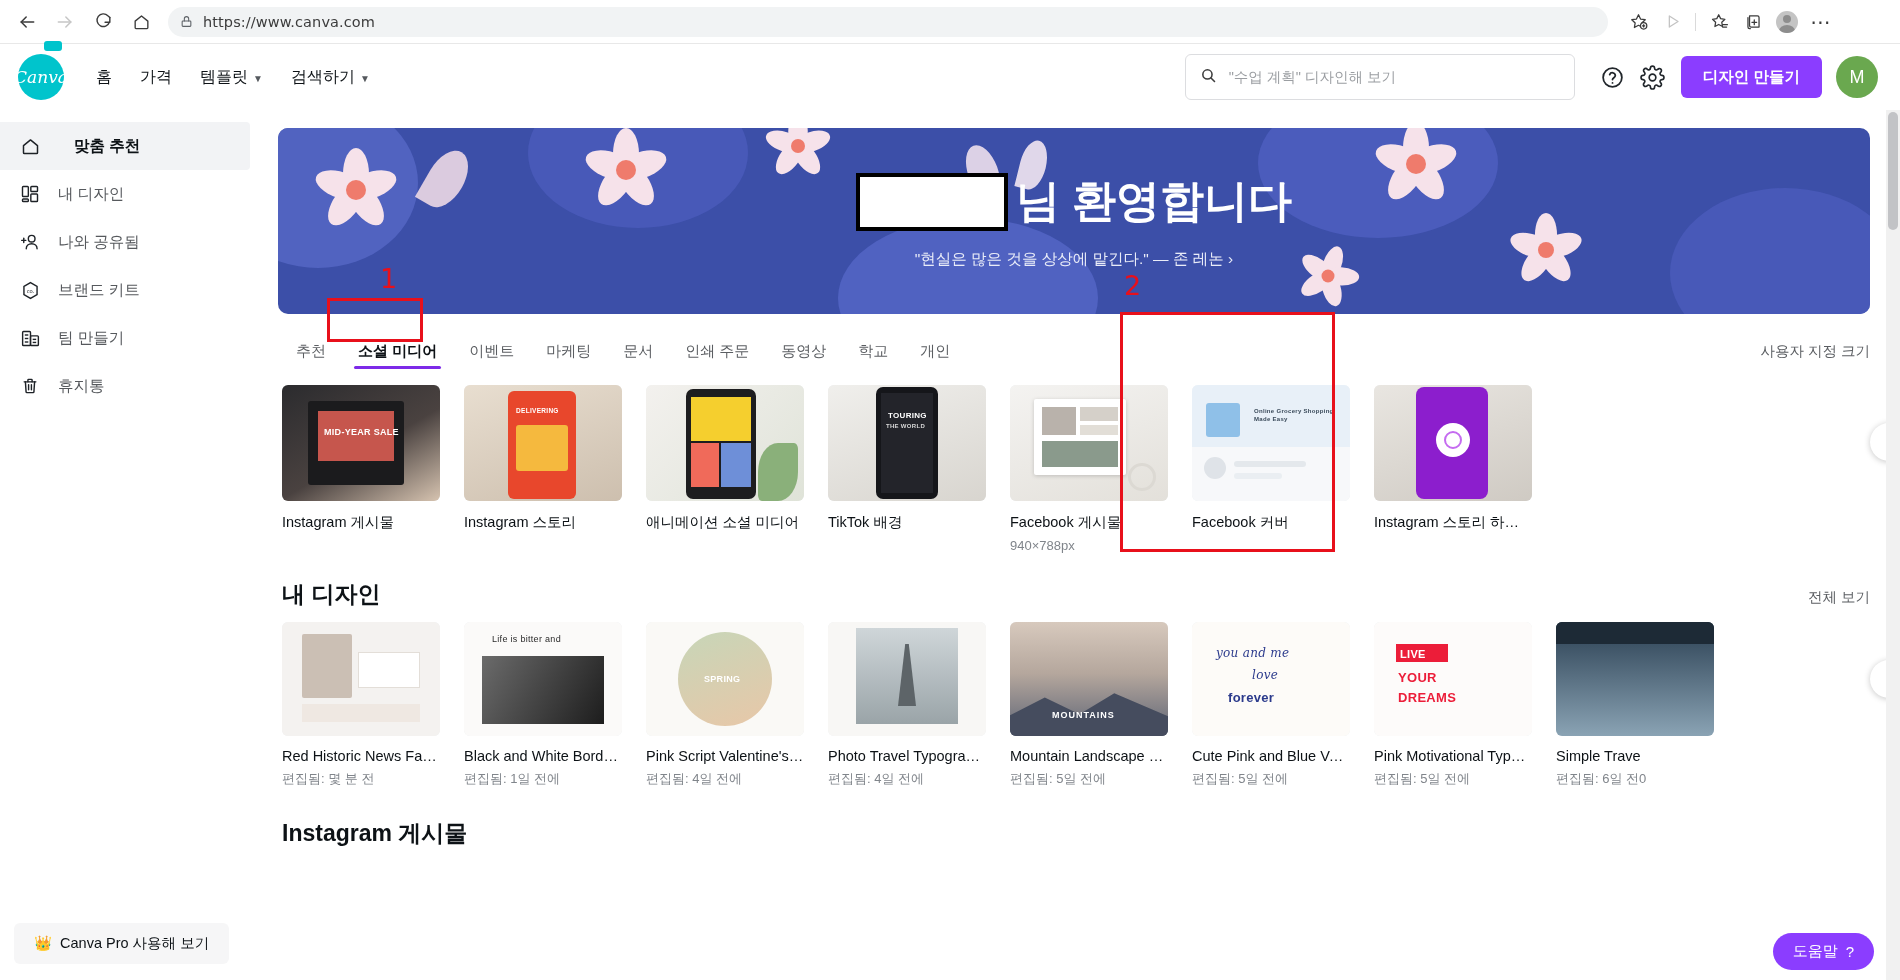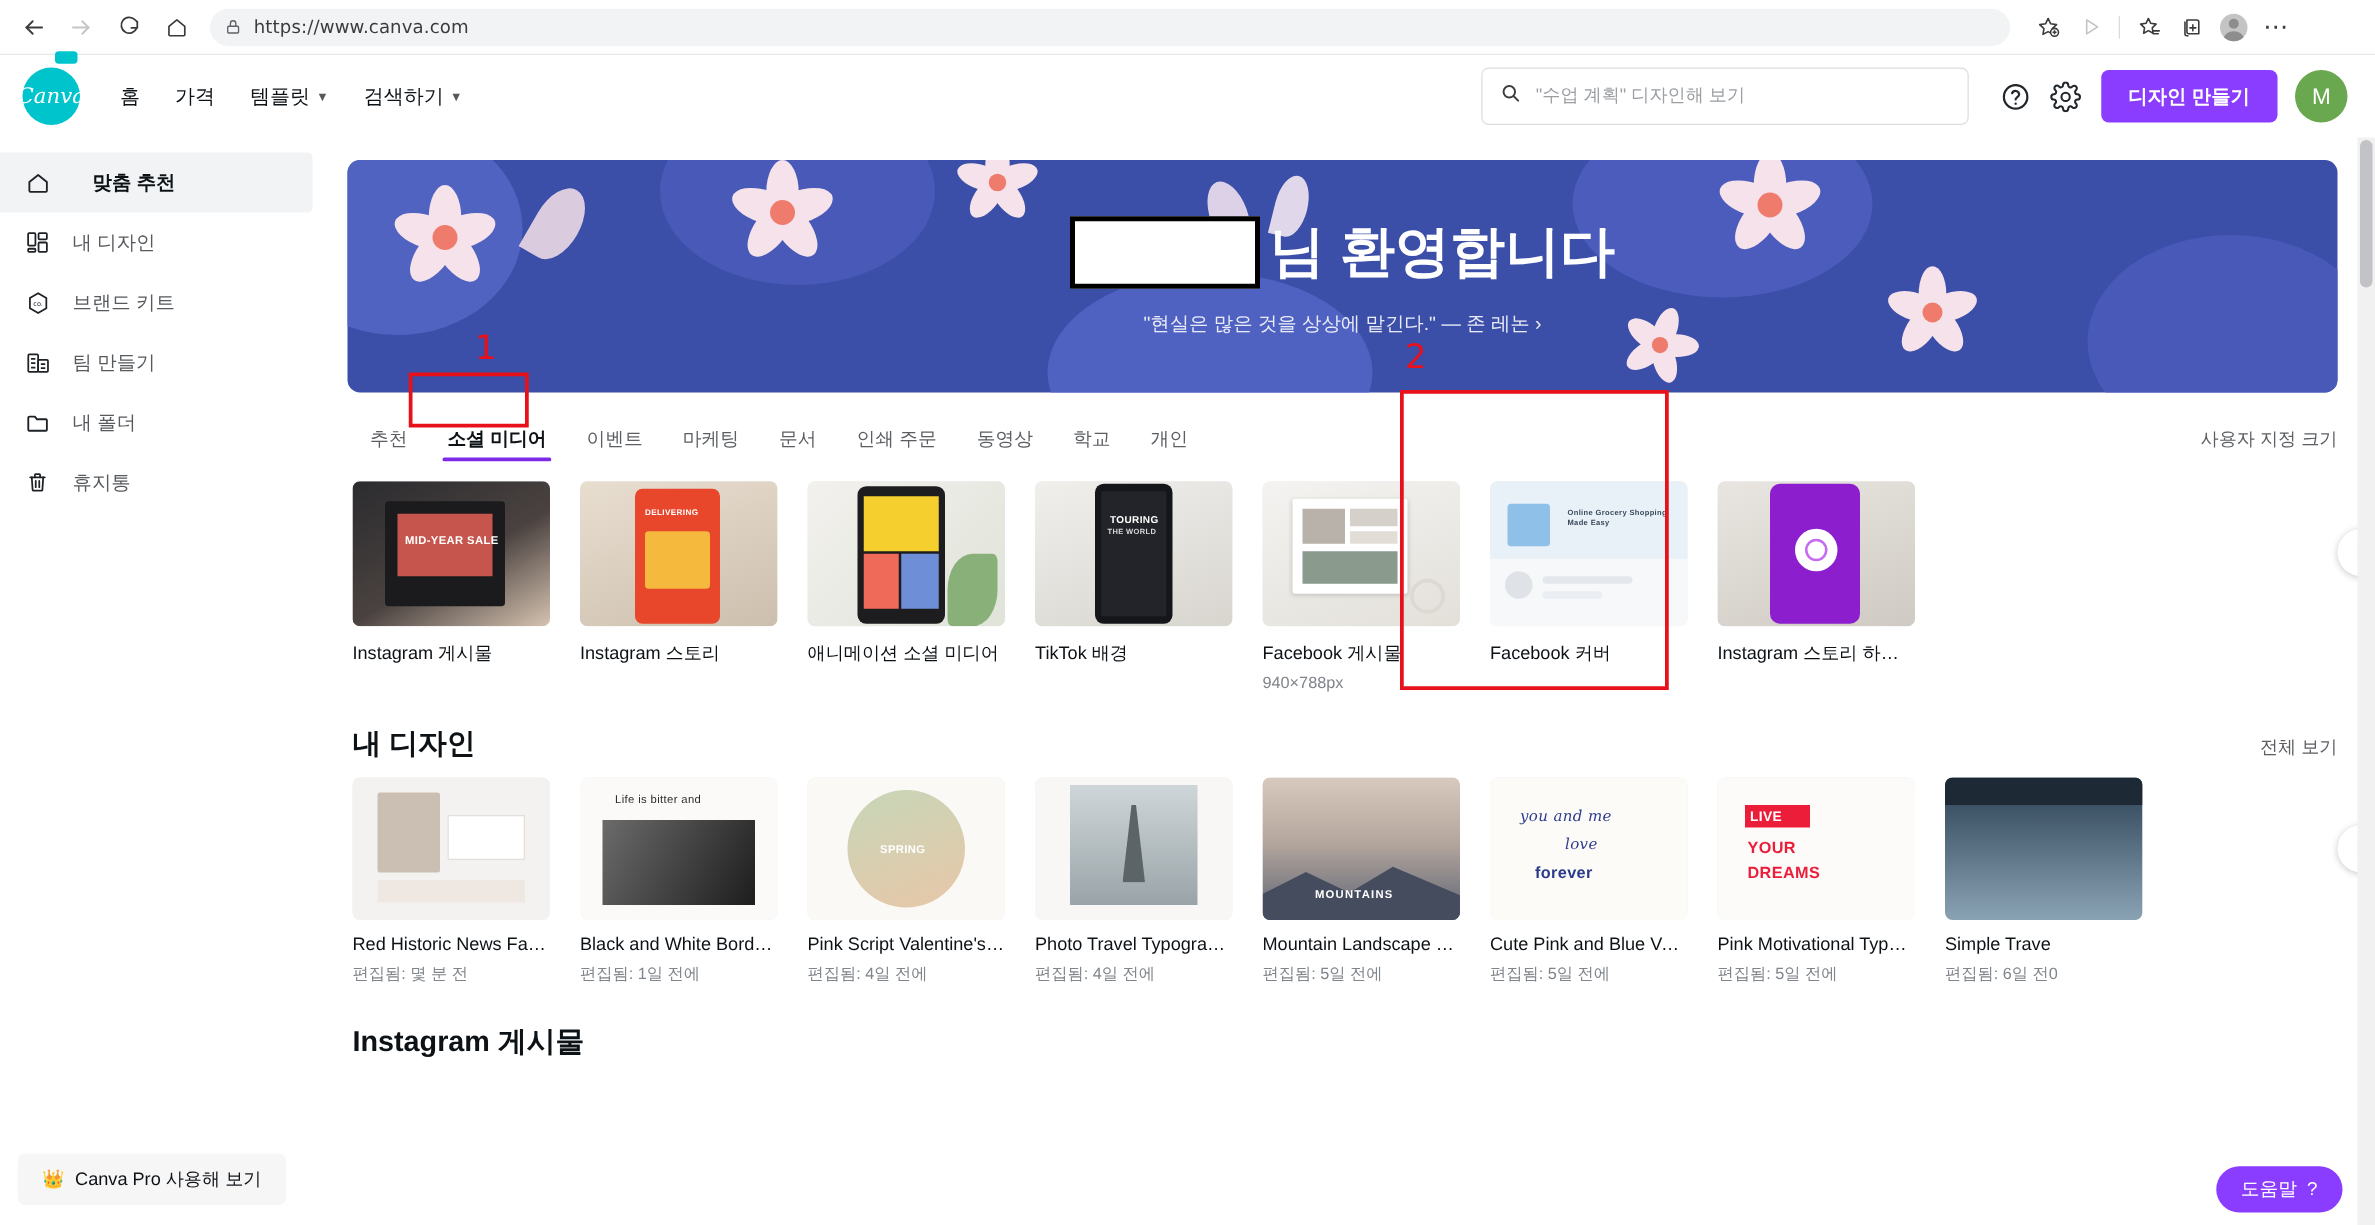--- a/index.html
+++ b/index.html
@@ -431,20 +431,31 @@
     <div class="side-item">
       <span class="side-ico">
         <svg width="20" height="20" viewBox="0 0 24 24" fill="none" stroke="currentColor" stroke-width="1.7">
             <rect x="3" y="3" width="7" height="12" rx="1"></rect>
             <rect x="13" y="3" width="8" height="6" rx="1"></rect>
             <rect x="13" y="12" width="8" height="9" rx="1"></rect>
             <rect x="3" y="18" width="7" height="3" rx="1"></rect>
           </svg>
       </span>
       <span>내 디자인</span>
+    </div>
+    <div class="side-item">
+      <span class="side-ico">
+        <svg width="22" height="20" viewBox="0 0 26 24" fill="none" stroke="currentColor" stroke-width="1.7" stroke-linecap="round">
+            <circle cx="15" cy="8" r="4"></circle>
+            <path d="M8.5 20c0-3.6 2.9-6 6.5-6s6.5 2.4 6.5 6"></path>
+            <line x1="3" y1="10" x2="8" y2="10"></line>
+            <line x1="5.5" y1="7.5" x2="5.5" y2="12.5"></line>
+          </svg>
+      </span>
+      <span>나와 공유됨</span>
     </div>
     <div class="side-item">
       <span class="side-ico">
         <svg width="21" height="21" viewBox="0 0 24 24" fill="none" stroke="currentColor" stroke-width="1.6">
             <path d="M12 3l7.5 4.3v9.4L12 21l-7.5-4.3V7.3z"></path>
             <text x="12" y="14.5" font-size="6" fill="currentColor" stroke="none" text-anchor="middle" font-family="DejaVu Sans">co.</text>
           </svg>
       </span>
       <span>브랜드 키트</span>
     </div>
@@ -457,28 +468,20 @@
             <line x1="5.5" y1="12" x2="9.5" y2="12"></line>
             <line x1="5.5" y1="16" x2="9.5" y2="16"></line>
             <line x1="14.5" y1="13" x2="18.5" y2="13"></line>
             <line x1="14.5" y1="16.5" x2="18.5" y2="16.5"></line>
           </svg>
       </span>
       <span>팀 만들기</span>
     </div>
     <div class="side-item">
       <span class="side-ico">
-        <svg width="21" height="21" viewBox="0 0 24 24" fill="none" stroke="currentColor" stroke-width="1.7" stroke-linejoin="round">
-            <path d="M3 7a1 1 0 0 1 1-1h5l2 2.5h8a1 1 0 0 1 1 1V18a1 1 0 0 1-1 1H4a1 1 0 0 1-1-1z"></path>
-          </svg>
-      </span>
-      <span>내 폴더</span>
-    </div>
-    <div class="side-item">
-      <span class="side-ico">
         <svg width="20" height="20" viewBox="0 0 24 24" fill="none" stroke="currentColor" stroke-width="1.7" stroke-linejoin="round" stroke-linecap="round">
             <path d="M5 7h14"></path>
             <path d="M6.5 7l.8 12a1 1 0 0 0 1 .9h7.4a1 1 0 0 0 1-.9l.8-12"></path>
             <path d="M9.5 7V4.8a.8.8 0 0 1 .8-.8h3.4a.8.8 0 0 1 .8.8V7"></path>
             <line x1="10.3" y1="10.5" x2="10.3" y2="16.5"></line>
             <line x1="13.7" y1="10.5" x2="13.7" y2="16.5"></line>
           </svg>
       </span>
       <span>휴지통</span>
     </div>

